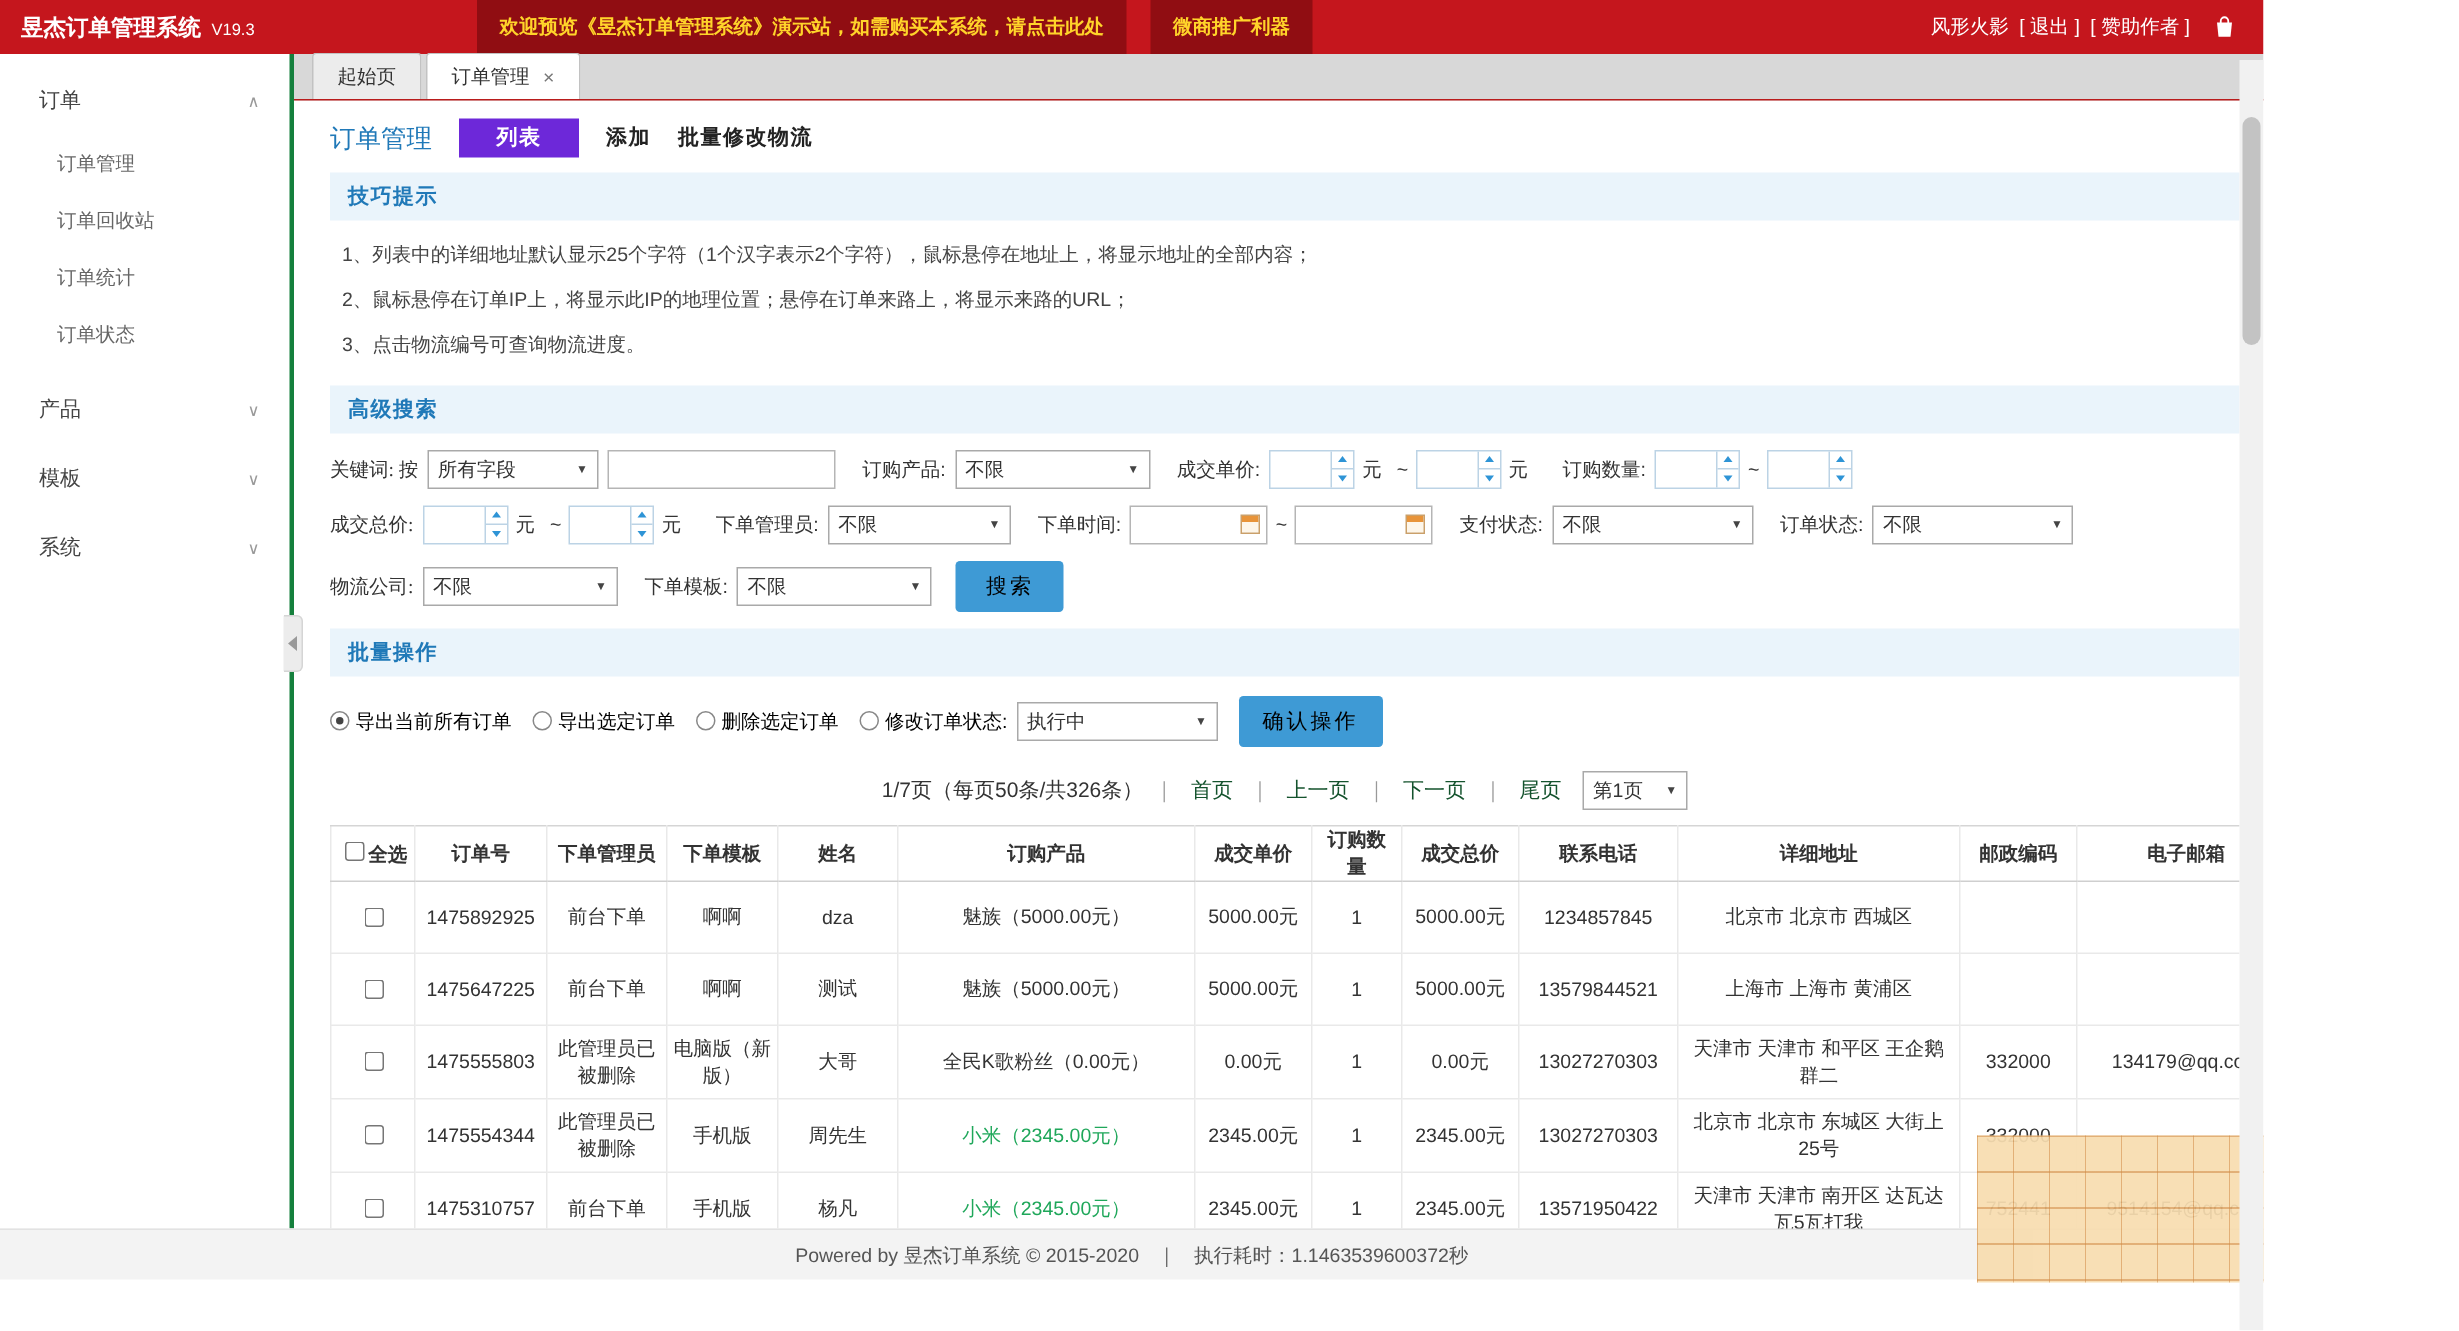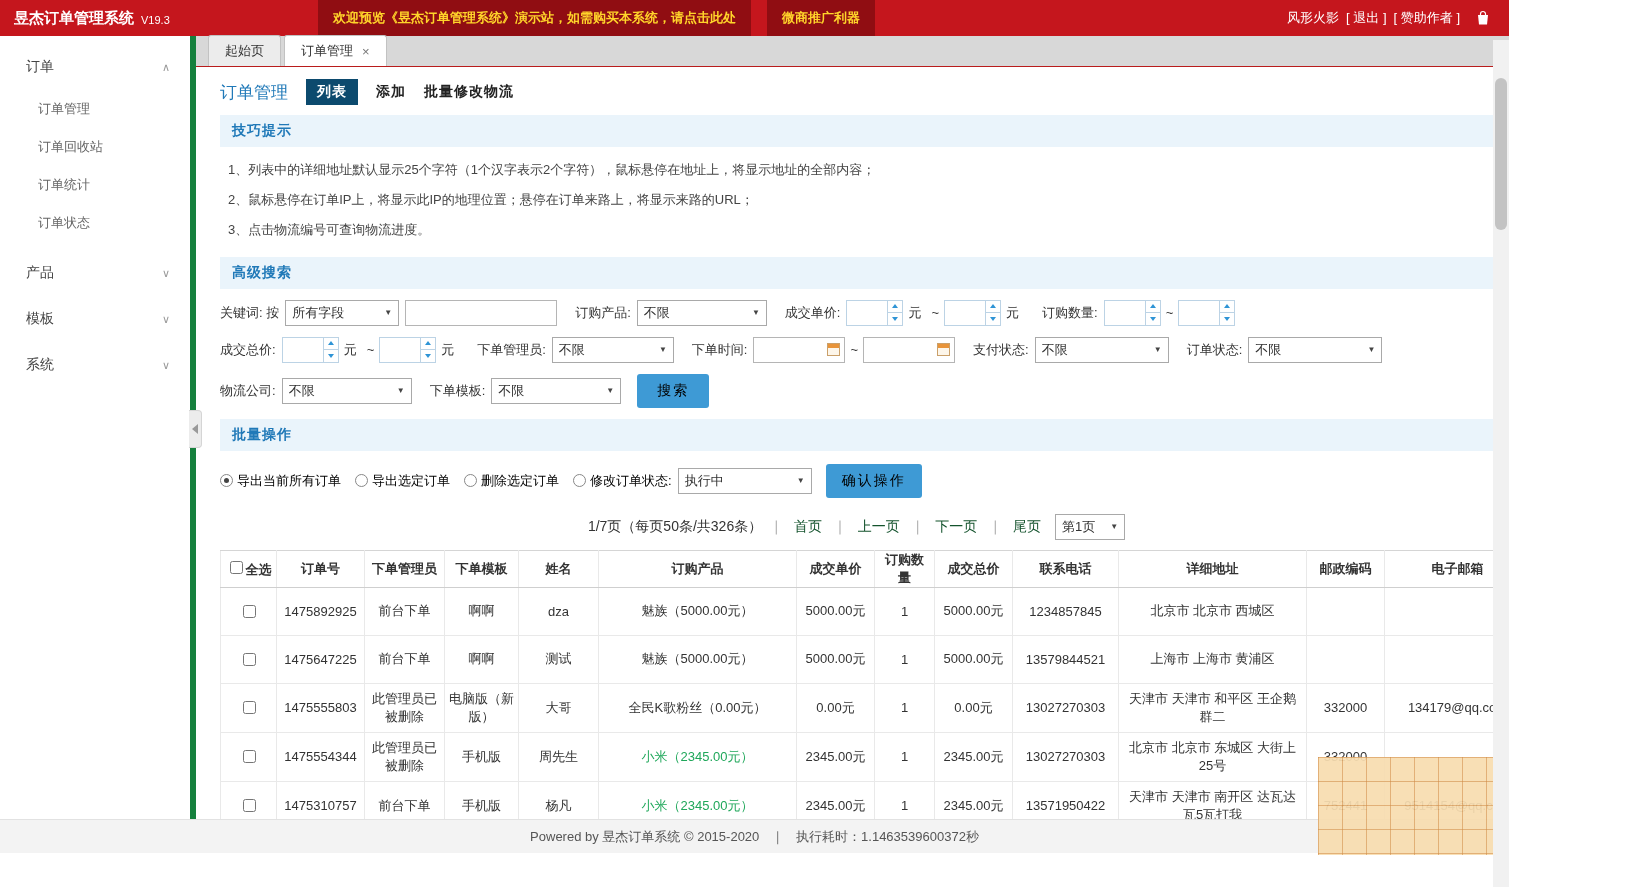--- a/index.html
+++ b/index.html
@@ -13,45 +13,45 @@
   .brand-ver { font-size:11px; margin-left:7px; margin-top:3px; }
   .notice-wrap { display:flex; margin-left:128px; }
   .banner { background:#900d12; color:#ffd42a; display:flex; align-items:center; padding:0 15px; font-size:13px; font-weight:bold; cursor:pointer; }
   .banner + .banner { margin-left:16px; }
   .userarea { margin-left:auto; display:flex; align-items:center; gap:7px; padding-right:18px; font-size:13px; }
   .userarea a { color:#fff; text-decoration:none; cursor:pointer; }
   .cart { display:flex; align-items:center; margin-left:8px; cursor:pointer; }
 
   
   .body-row { display:flex; height:783px; flex:0 0 783px; }
-  .sidebar { width:196px; background:#fff; border-right:6px solid #15803d; padding-top:8px; }
+  .sidebar { width:196px; background:#fff; border-right:3px solid #15803d; padding-top:8px; }
   .side-head { display:flex; justify-content:space-between; align-items:center; padding:14px 20px 14px 26px; font-size:14px; color:#444; cursor:pointer; }
   .side-items { list-style:none; margin:0; padding:0 0 8px 0; }
   .side-items li { padding:10px 0 10px 38px; font-size:13px; color:#666; cursor:pointer; }
   .chev { color:#999; font-size:11px; }
 
   .main { flex:1; display:flex; flex-direction:column; min-width:0; background:#fff; }
   .tabstrip { height:31px; background:#d8d8d8; display:flex; align-items:flex-end; padding-left:12px; gap:3px; border-bottom:1px solid #b91c1c; flex:0 0 31px; }
   .tab { display:flex; align-items:center; gap:9px; padding:6px 16px; font-size:13px; background:#ececec; border:1px solid #c2c2c2; border-bottom:none; border-radius:3px 3px 0 0; color:#333; cursor:pointer; }
   .tab.active { background:#fff; }
   .tab-close { color:#777; font-size:13px; cursor:pointer; }
 
   .content { flex:1; padding:12px 16px 0 24px; overflow:hidden; position:relative; }
   .page-head { display:flex; align-items:center; gap:18px; margin-bottom:10px; }
   .page-title { color:#2079b8; font-size:17px; }
   .vtab { font-size:14px; color:#222; font-weight:bold; cursor:pointer; letter-spacing:1px; }
-  .vtab.active { background:#0c4a6e; color:#fff; padding:4px 11px; }
+  .vtab.active { background:#6d28d9; color:#fff; padding:4px 25px; }
 
   .sec-head { background:#eaf4fb; color:#2079b8; font-weight:bold; font-size:14px; padding:7px 12px; margin:10px 0 4px; letter-spacing:1px; }
   .tips { font-size:13px; color:#444; line-height:2.3; padding:4px 0 2px 8px; }
   .tips div { white-space:nowrap; }
 
   .form-row { display:flex; align-items:center; margin:11px 0; font-size:13px; color:#333; white-space:nowrap; }
   .lbl { margin:0 6px 0 18px; }
-  .lbl.first { margin-left:0; }
+  .lbl.first { margin-left:0;font-family:Liberation Serif, serif; }
   .lbl.tight { margin:0 5px; }
   .sel { display:inline-flex; align-items:center; justify-content:space-between; height:26px; border:1px solid #a9a9a9; background:#fff; padding:0 6px; font-size:13px; color:#333; cursor:pointer; }
   .caret { font-size:8px; color:#444; margin-left:10px; }
   .inp { height:26px; border:1px solid #b5b5b5; width:152px; padding:0 4px; font-size:13px; }
   .spin { display:inline-flex; height:26px; border:1px solid #bcd3e5; background:#fff; }
   .spin-box { width:40px; }
   .spin-arrows { width:15px; border-left:1px solid #bcd3e5; display:flex; flex-direction:column; }
   .spin-arrows .ar { flex:1; display:flex; align-items:center; justify-content:center; cursor:pointer; }
   .spin-arrows .ar + .ar { border-top:1px solid #bcd3e5; }
   .tri-up { width:0; height:0; border-left:3px solid transparent; border-right:3px solid transparent; border-bottom:4px solid #2e94d6; }

